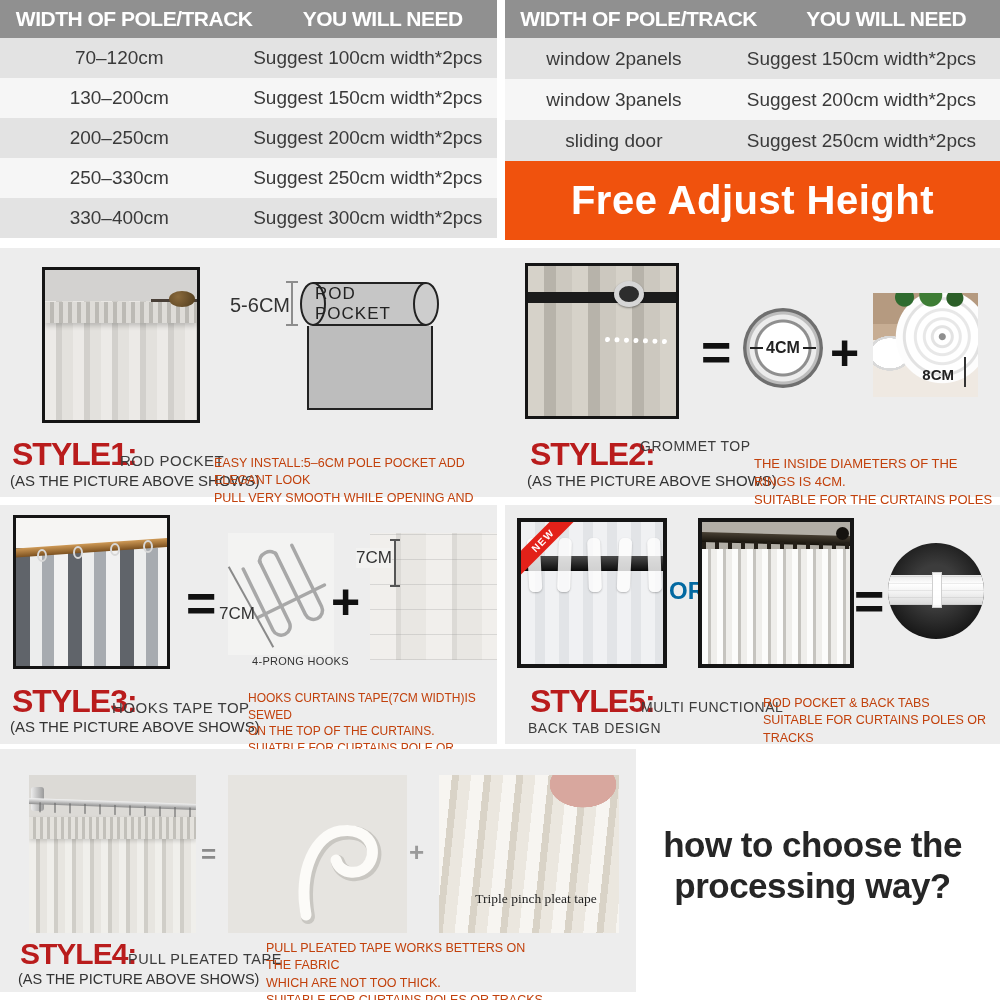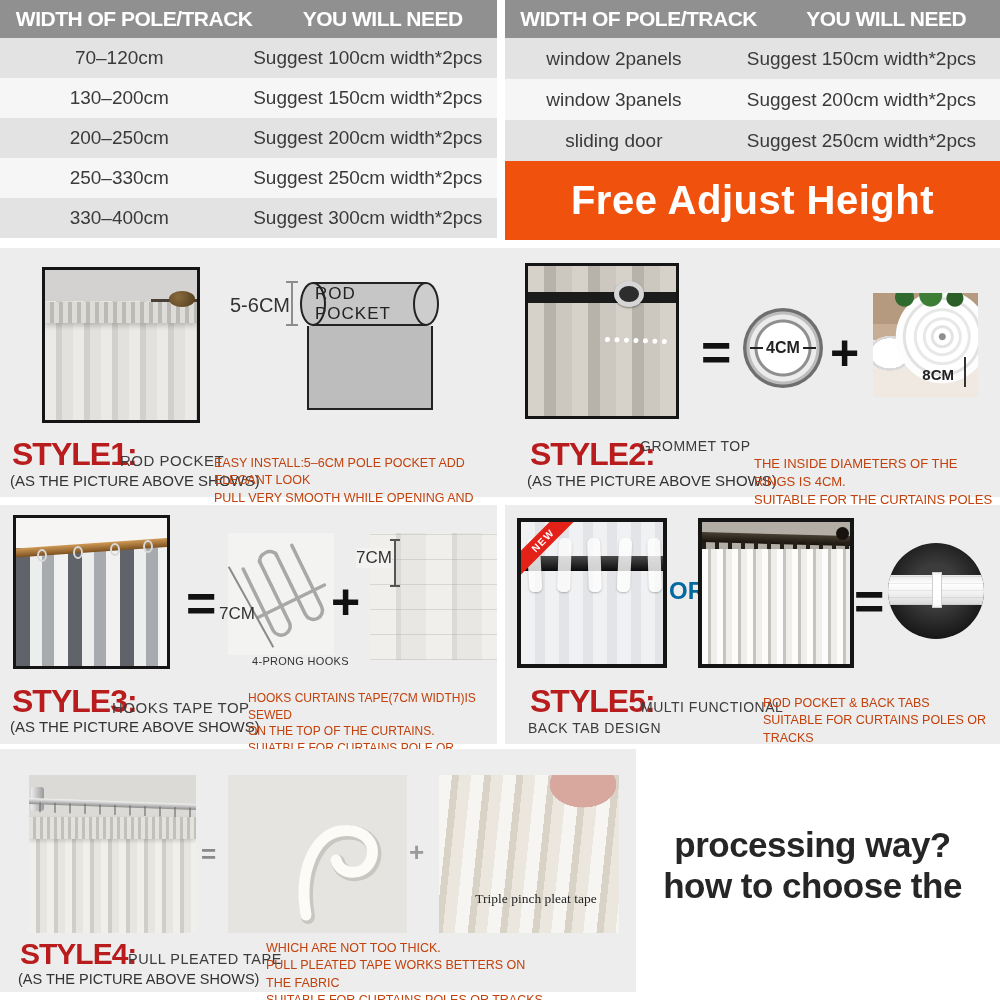--- a/index.html
+++ b/index.html
@@ -376,24 +376,24 @@
       </svg>
     </div>
     <div class="plus small">+</div>
     <div class="p4 p4c">
       <div class="p4c-caption">Triple pinch pleat tape</div>
     </div>
     <div class="stitle">STYLE4:</div>
     <div class="ssub">PULL PLEATED TAPE</div>
     <div class="snote">(AS THE PICTURE ABOVE SHOWS)</div>
     <div class="sdesc">
+      <div>PULL PLEATED TAPE WORKS BETTERS ON THE FABRIC</div>
       <div>WHICH ARE NOT TOO THICK.</div>
-      <div>PULL PLEATED TAPE WORKS BETTERS ON THE FABRIC</div>
       <div>SUITABLE FOR CURTAINS POLES OR TRACKS</div>
     </div>
   </section>
 
   <div class="question">
+    <div>how to choose the</div>
     <div>processing way?</div>
-    <div>how to choose the</div>
   </div>
 
 </div>
 
 </body></html>

